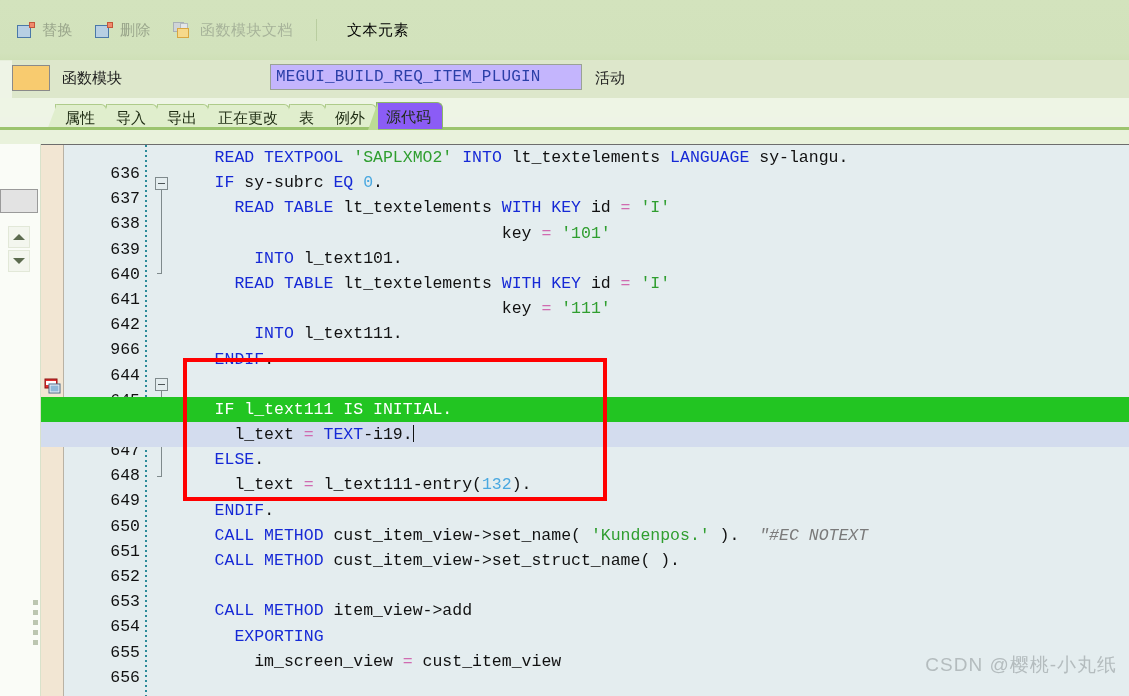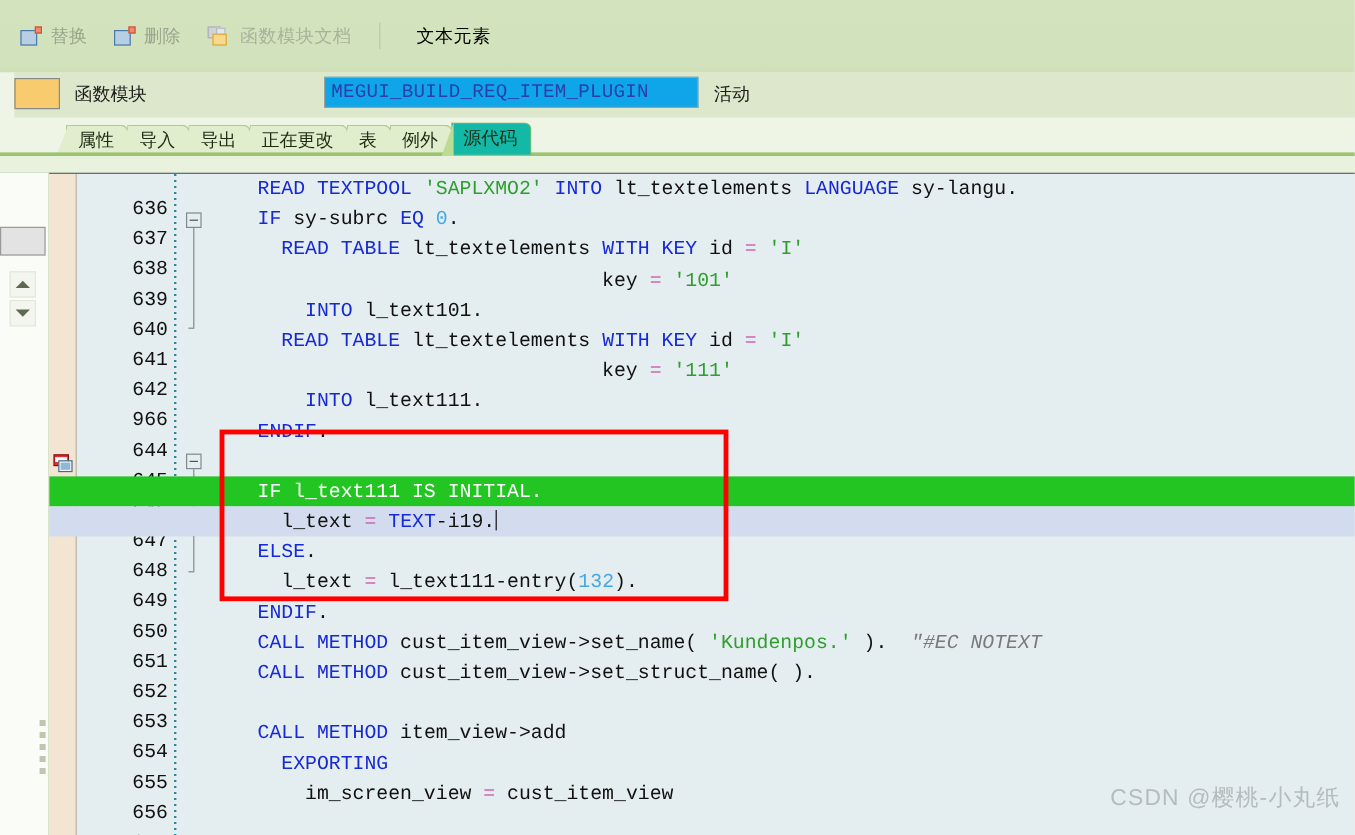--- a/index.html
+++ b/index.html
@@ -40,21 +40,21 @@
     position:absolute;left:12px;top:60px;width:1129px;height:38px;
     background:#dde7cb;border-bottom:1px solid #e9f0de;
   }
   .orange-chip{
     position:absolute;left:0;top:5px;width:38px;height:26px;
     background:#f8cb6f;border:1px solid #8a8a8a;box-sizing:border-box;
   }
   .hdr-label{position:absolute;left:50px;top:9px;font-size:15px;color:#1c1c1c;}
   .fm-input{
     position:absolute;left:258px;top:4px;width:312px;height:26px;
-    background:#0ea5e9;border:1px solid #9aa295;box-sizing:border-box;
+    background:#c4b5fd;border:1px solid #9aa295;box-sizing:border-box;
     font-family:"Liberation Mono","DejaVu Sans Mono",monospace;
     font-size:16px;color:#2b3fa8;letter-spacing:.2px;
     display:flex;align-items:center;padding-left:5px;
   }
   .status-word{position:absolute;left:583px;top:9px;font-size:15px;color:#1c1c1c;}
 
   
   .tabband{
     position:absolute;left:0;top:98px;width:1129px;height:19px;
     background:#eef5e5;
@@ -65,21 +65,21 @@
     background:#e0eecd;border:1px solid #aecb8a;border-bottom:none;
     font-size:15px;color:#1d2b12;padding:0 11px 0 9px;margin-right:-1px;
     border-radius:0 6px 0 0;
     box-sizing:border-box;cursor:default;white-space:nowrap;
   }
   .tab::before{
     content:"";position:absolute;left:-9px;top:-1px;width:0;height:0;
     border-style:solid;border-width:0 0 26px 10px;
     border-color:transparent transparent #e0eecd transparent;
   }
-  .tab.active{background:#14b8a6;border-color:#8cb767;z-index:3;height:27px;line-height:27px;font-family:Liberation Serif, serif;}
+  .tab.active{background:#8b5cf6;border-color:#8cb767;z-index:3;height:27px;line-height:27px;}
   .tab.active::before{border-color:transparent transparent #bcdb95 transparent;border-width:0 0 28px 10px;}
   .tabline{position:absolute;left:0;top:127px;width:1129px;height:3px;background:#9cc46f;}
   .underband{position:absolute;left:0;top:130px;width:1129px;height:14px;background:#e9f2dc;border-bottom:1px solid #6d6d6d;}
 
   
   .leftpane{
     position:absolute;left:0;top:144px;width:40px;height:552px;
     background:#fafcf7;border-right:1px solid #d8e2cb;
   }
   .lp-btn{position:absolute;left:8px;width:22px;height:22px;background:#f3f6ee;border:1px solid #e2e8d8;box-sizing:border-box;}

